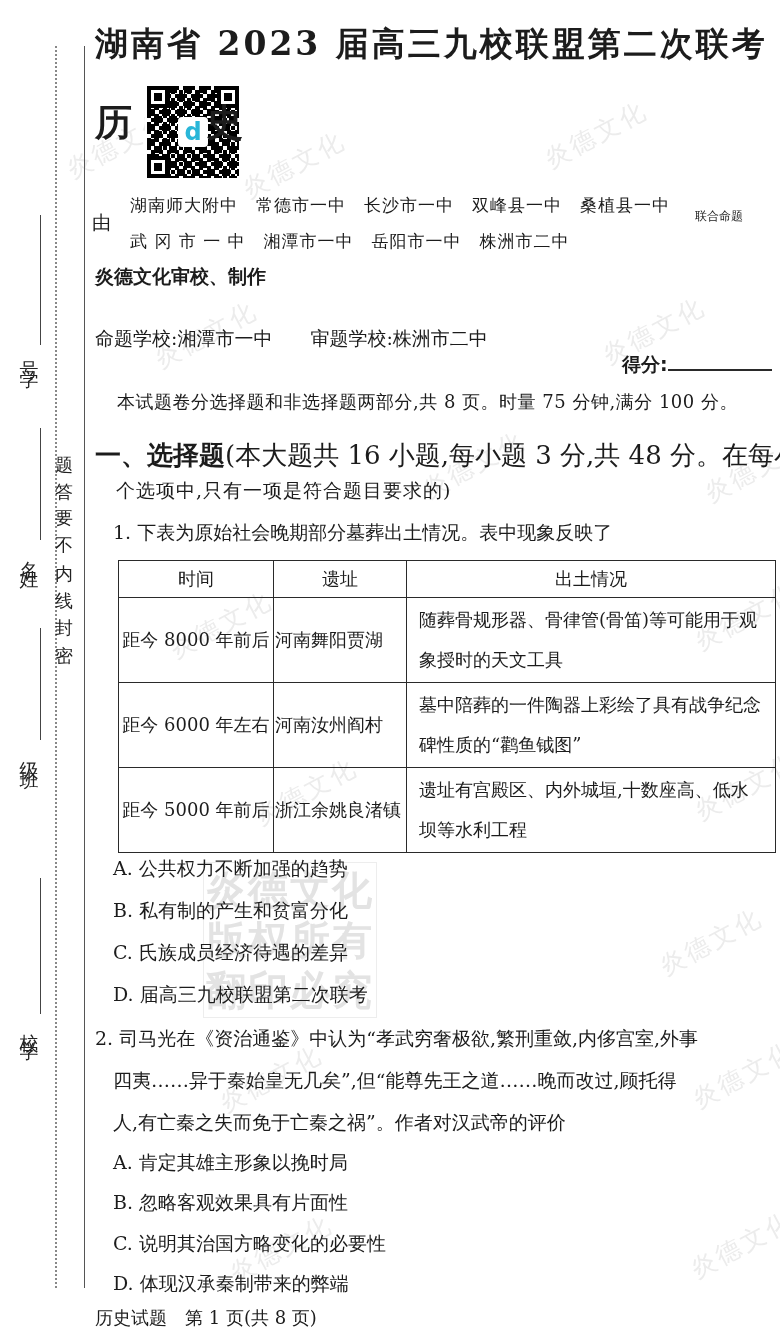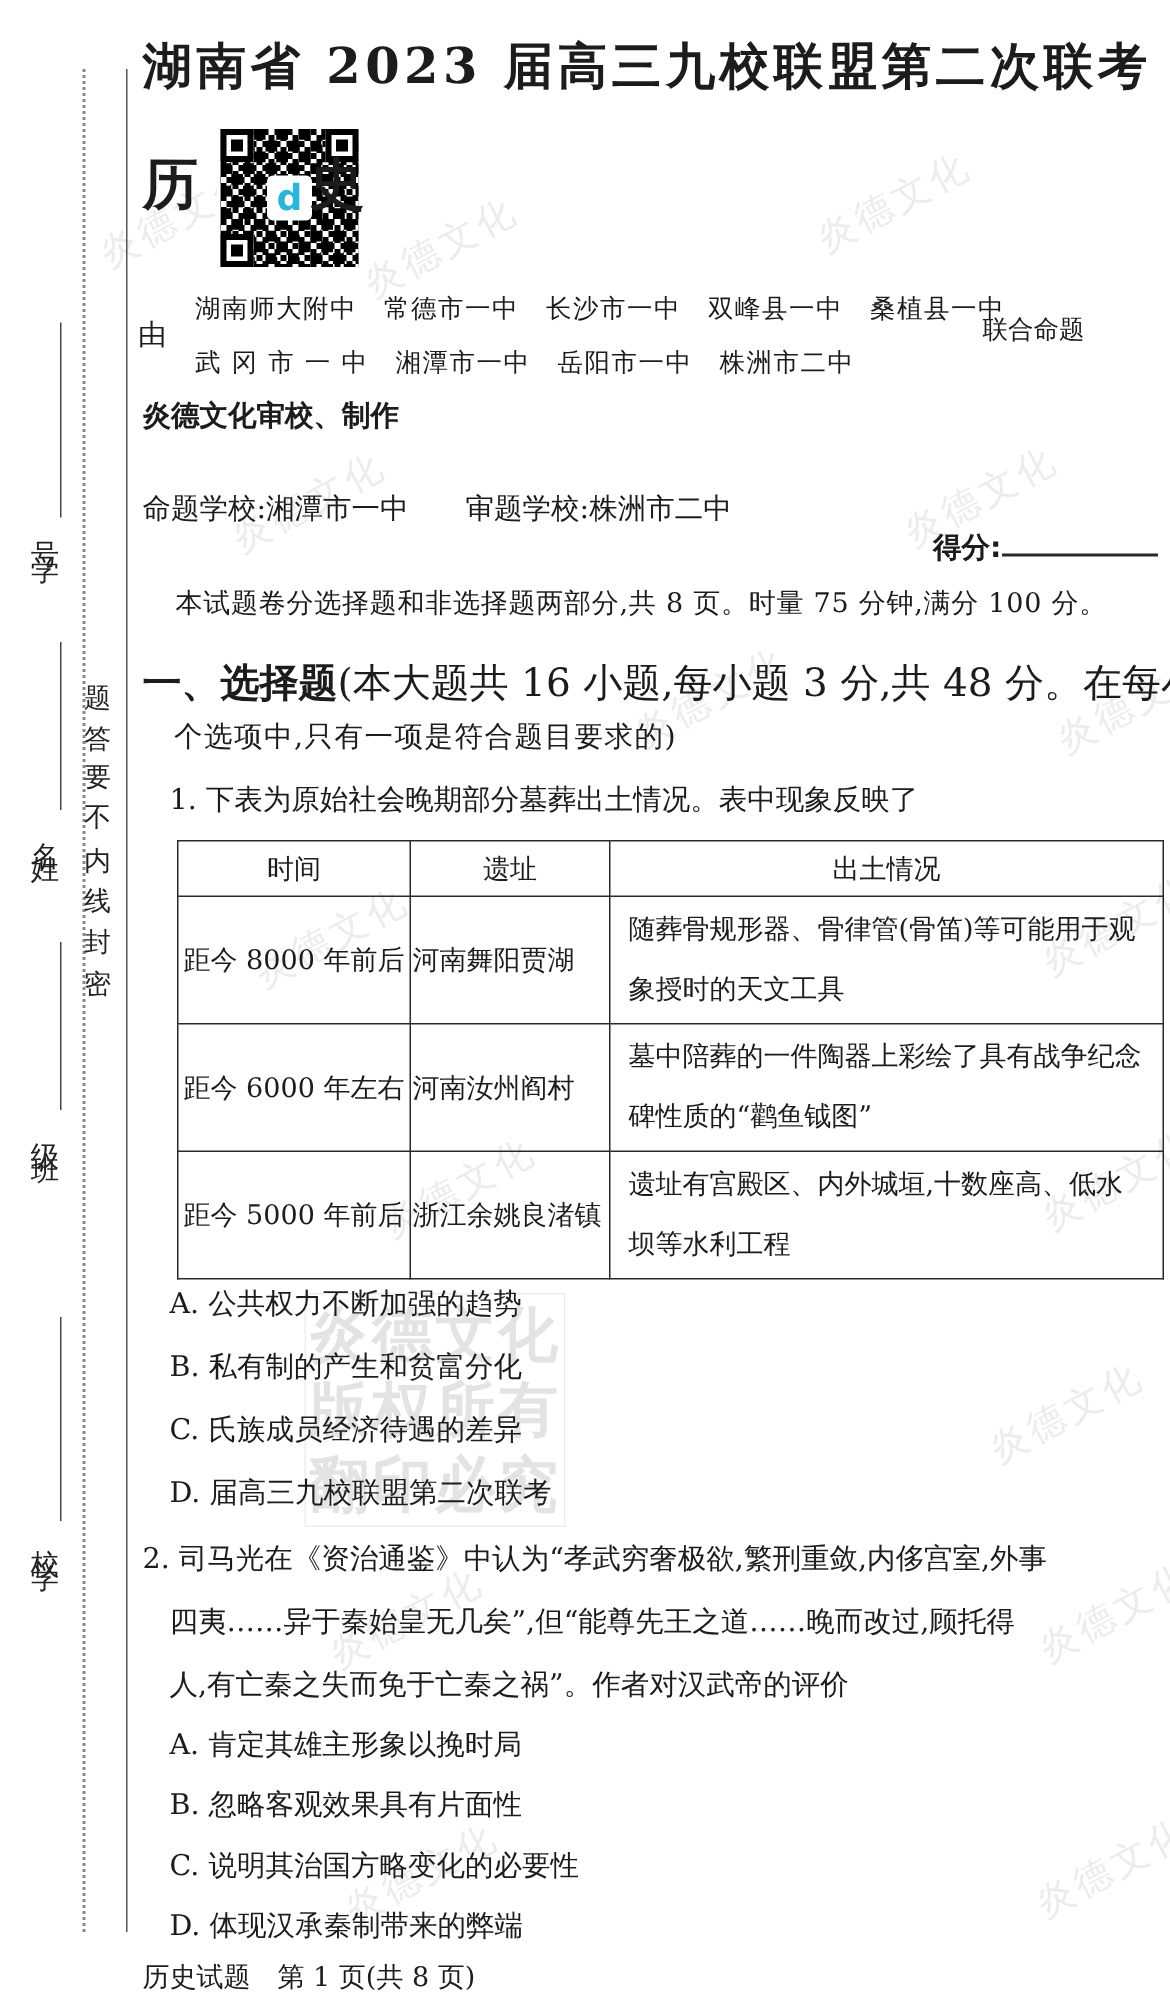--- a/index.html
+++ b/index.html
@@ -98,21 +98,21 @@
     <div class="qr-finder qr-tr"></div>
     <div class="qr-finder qr-bl"></div>
     <div class="qr-logo">d</div>
   </div>
 
   <div class="abs ctr b" style="left:95px;top:98px;width:680px;font-size:37px">历　　史</div>
 
   <div class="abs" style="left:92px;top:210px;font-size:19px">由</div>
   <div class="abs" style="left:130px;top:194px;font-size:17px;letter-spacing:1px">湖南师大附中　常德市一中　长沙市一中　双峰县一中　桑植县一中</div>
   <div class="abs" style="left:130px;top:230px;font-size:17px;letter-spacing:1px">武 冈 市 一 中　湘潭市一中　岳阳市一中　株洲市二中</div>
-  <div class="abs" style="left:655px;top:208px;font-size:17px">联合命题</div>
+  <div class="abs" style="left:695px;top:208px;font-size:12px">联合命题</div>
 
   <div class="abs ctr b sans" style="left:95px;top:264px;width:680px;font-size:19px">炎德文化审校、制作</div>
   <div class="abs ctr" style="left:95px;top:326px;width:680px;font-size:19px">命题学校:湘潭市一中　　审题学校:株洲市二中</div>
 
   <div class="abs" style="left:622px;top:352px;font-size:19px">
     <span class="b sans">得分:</span><span class="blank"></span>
   </div>
 
   <div class="abs" style="left:117px;top:390px;font-size:18px;letter-spacing:0.5px">本试题卷分选择题和非选择题两部分,共 8 页。时量 75 分钟,满分 100 分。</div>
 

